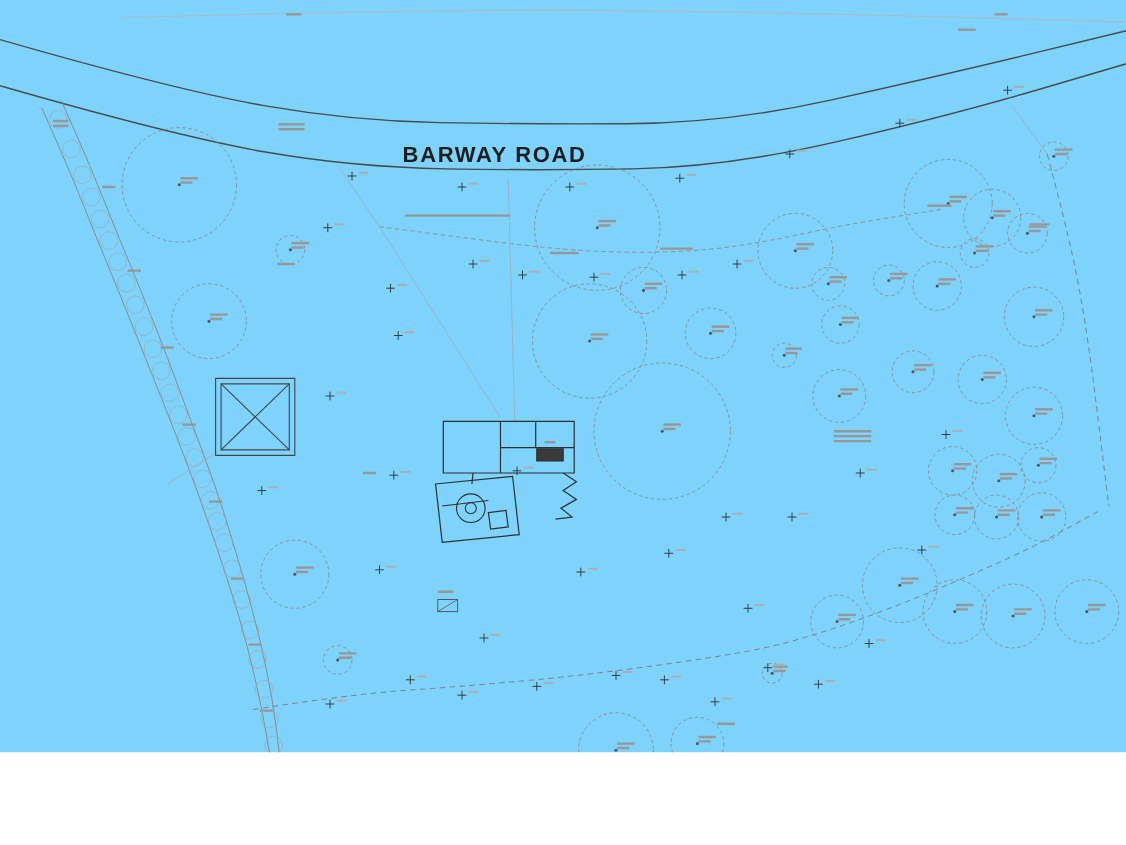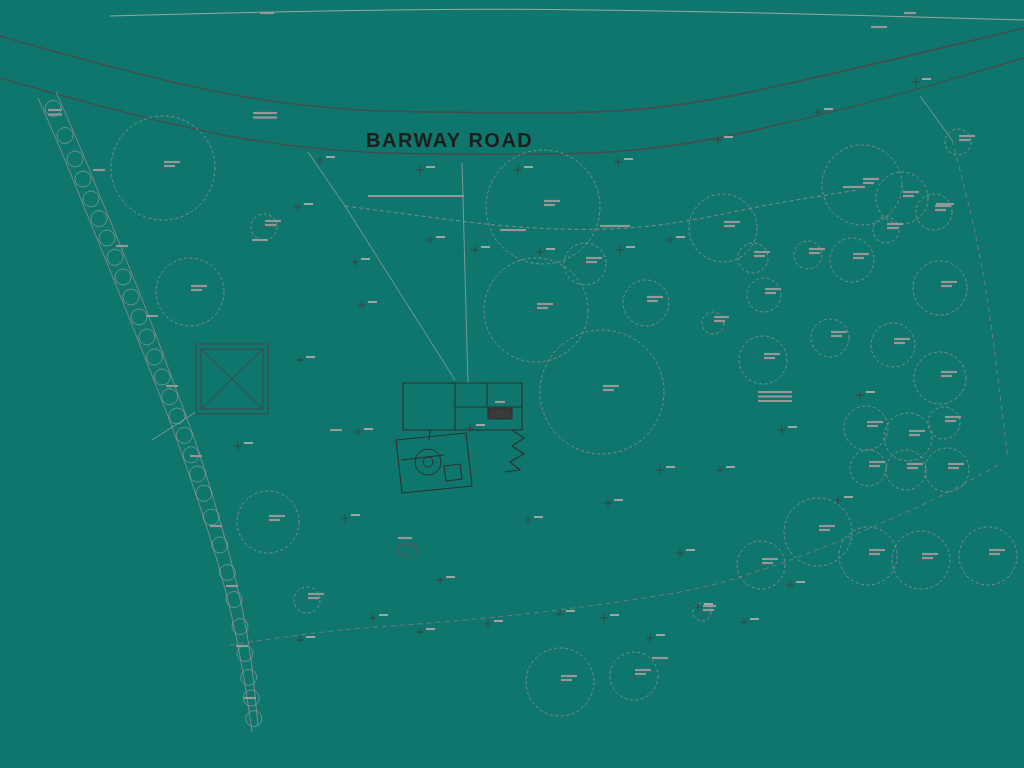--- a/index.html
+++ b/index.html
@@ -1,20 +1,20 @@
 <!DOCTYPE html>
 <html><head>
 <meta charset="utf-8">
 <style>
   html, body { margin: 0; padding: 0; background: #ffffff; }
   .canvas {
     position: relative;
     width: 1024px;
-    height: 768px;
-    background: #0f766e;
+    height: 684px;
+    background: #7dd3fc;
     overflow: hidden;
     font-family: "Liberation Sans", sans-serif;
   }
   svg { display: block; }
   .road-label {
     font-family: "Liberation Sans", sans-serif;
     font-size: 20px;
     font-weight: 700;
     letter-spacing: 1.5px;
     fill: #1d1d1d;

